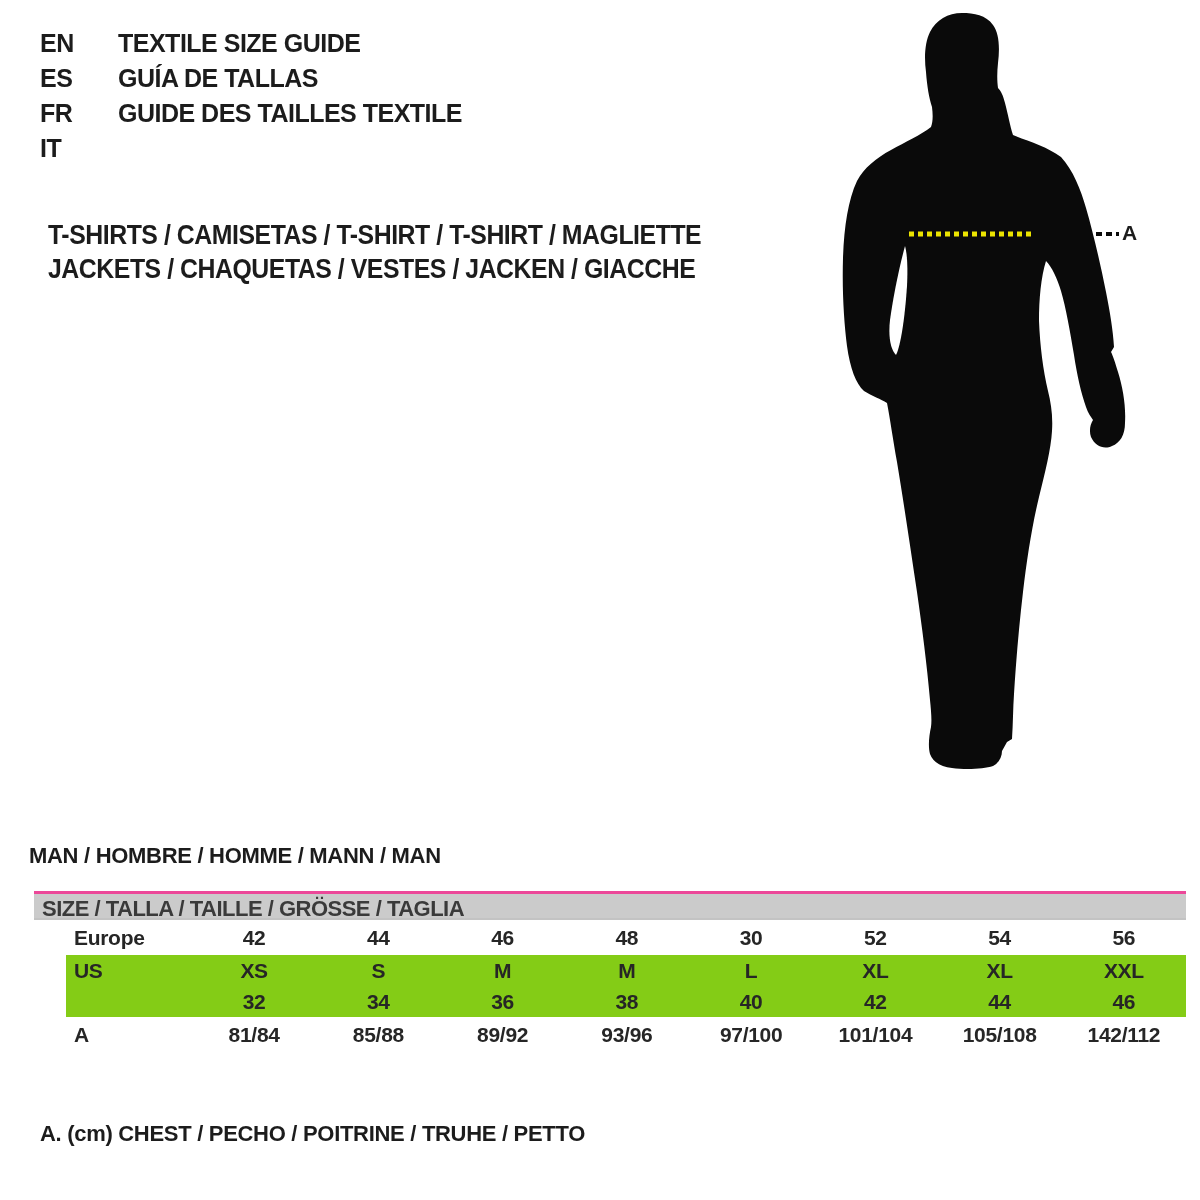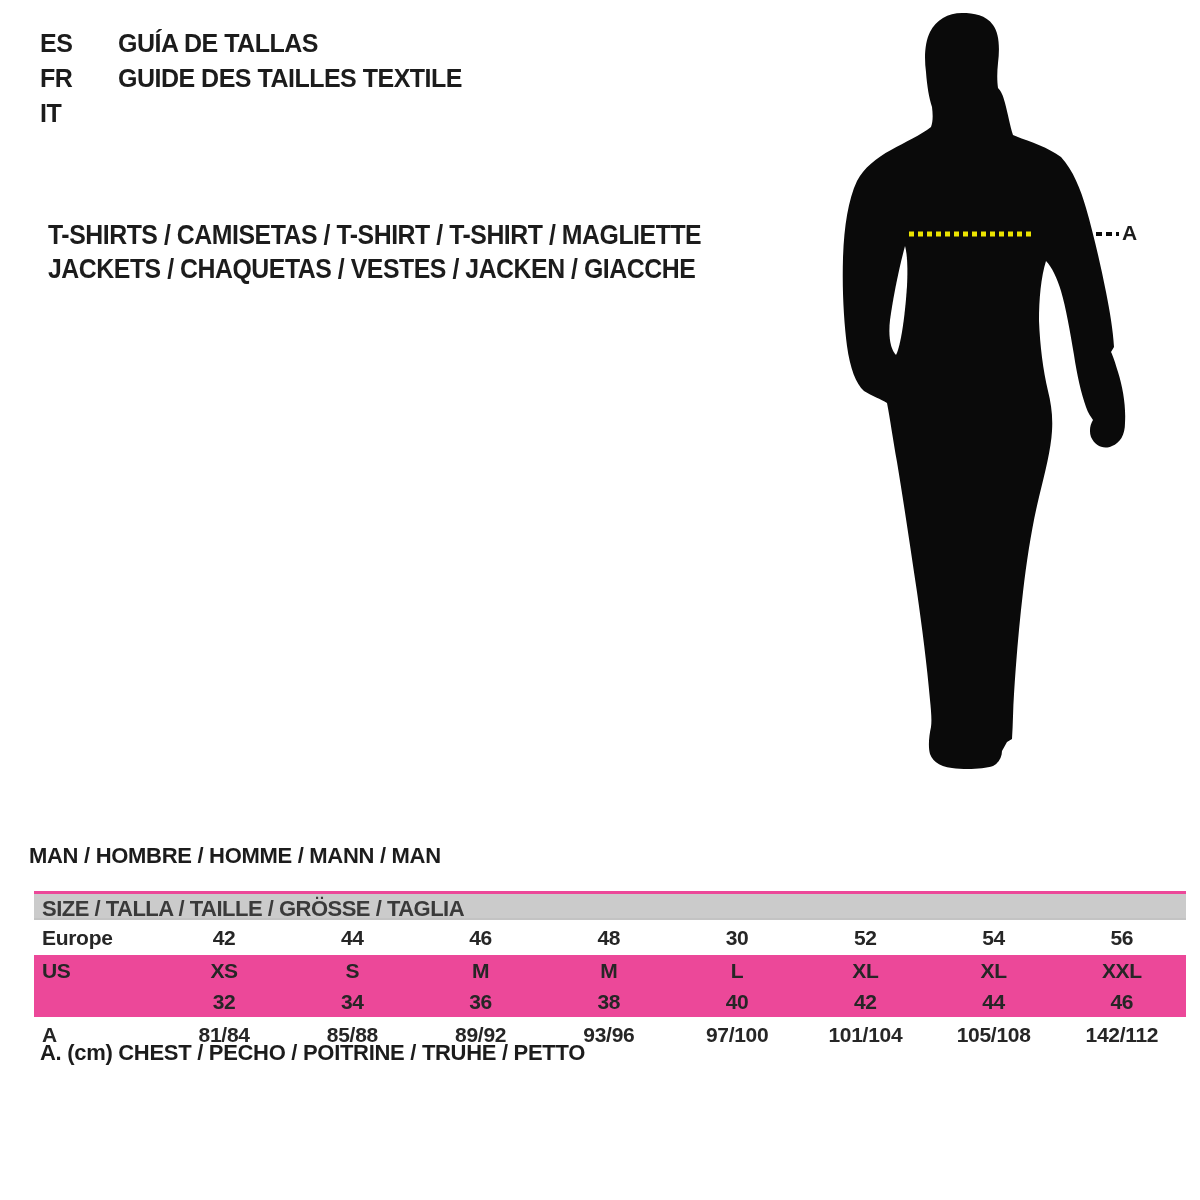--- a/index.html
+++ b/index.html
@@ -20,37 +20,41 @@
   .figure-svg{position:absolute;left:830px;top:0px;}
   .marker-a{position:absolute;left:1122px;top:221px;font-size:21px;font-weight:bold;}
   
   .section-title{position:absolute;top:843px;left:29px;font-size:22px;font-weight:bold;letter-spacing:-0.3px;}
   
   .size-table{position:absolute;top:891px;left:34px;width:1152px;}
   .table-header{
     height:29px;line-height:29px;background:#cbcbcb;border-top:3px solid #ec4899;border-bottom:2px solid #c3c3c3;
     padding-left:8px;font-size:22px;font-weight:bold;color:#3a3a3a;letter-spacing:-0.5px;box-sizing:border-box;
   }
-  .t-row{display:grid;grid-template-columns:126px repeat(8,1fr);}
-  .t-row.band{background:#ec4899;}
+  .t-row{display:grid;grid-template-columns:126px repeat(8,1fr);margin-left:32px;}
+  .t-row.band{background:#84cc16;}
   .t-row .cell{display:flex;align-items:center;justify-content:center;font-size:21px;font-weight:bold;letter-spacing:-0.3px;color:#262626;}
   .t-row .cell.lbl{justify-content:flex-start;padding-left:8px;}
   .row-europe{height:35px;}
   .row-us{height:31px;}
   .row-plain{height:31px;}
   .row-a{height:36px;}
   
-  .footnote{position:absolute;top:1040px;left:40px;font-size:22px;font-weight:bold;letter-spacing:-0.3px;}
+  .footnote{position:absolute;top:1121px;left:40px;font-size:22px;font-weight:bold;letter-spacing:-0.3px;}
 </style>
 </head>
 <body>
 
 <div id="page">
 
   <div class="lang-block">
+    <div class="lang-row">
+      <span class="lang-code">EN</span>
+      <span class="lang-label">TEXTILE SIZE GUIDE</span>
+    </div>
     <div class="lang-row">
       <span class="lang-code">ES</span>
       <span class="lang-label">GUÍA DE TALLAS</span>
     </div>
     <div class="lang-row">
       <span class="lang-code">FR</span>
       <span class="lang-label">GUIDE DES TAILLES TEXTILE</span>
     </div>
     <div class="lang-row">
       <span class="lang-code">IT</span>

